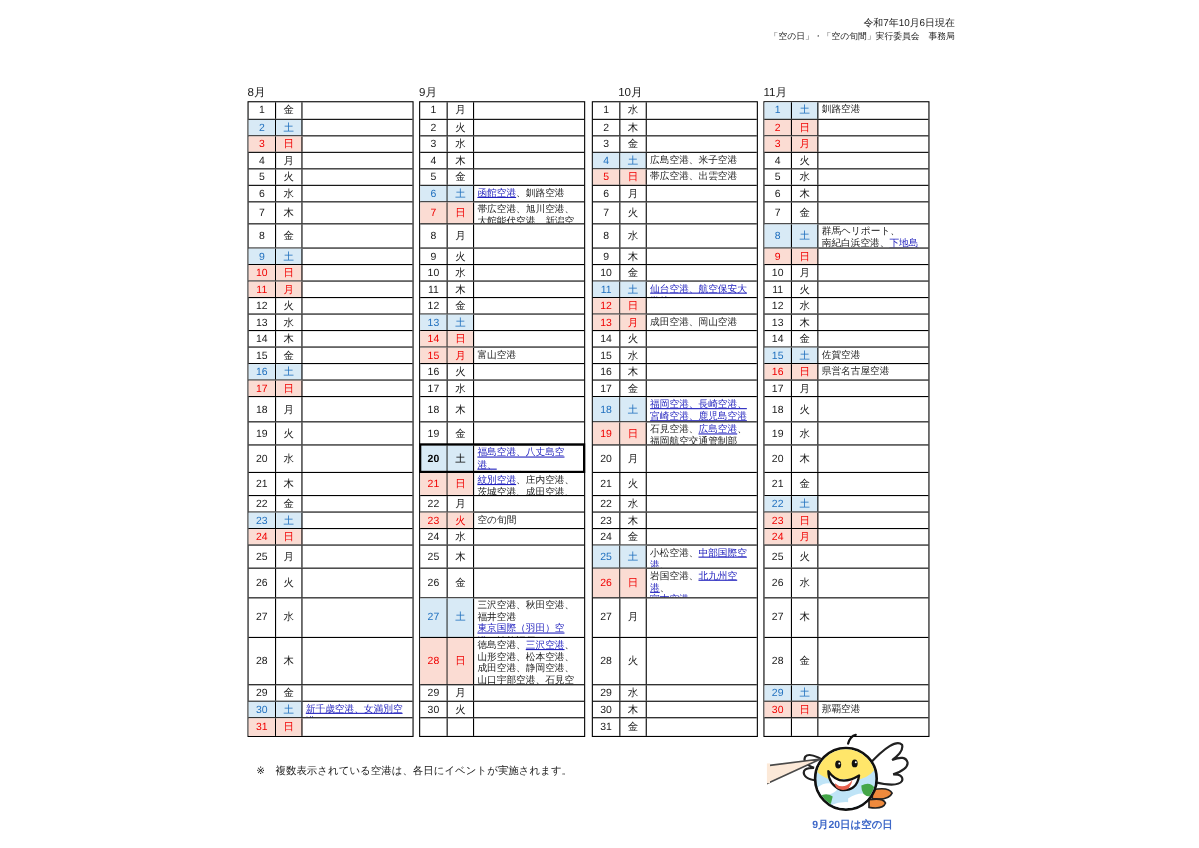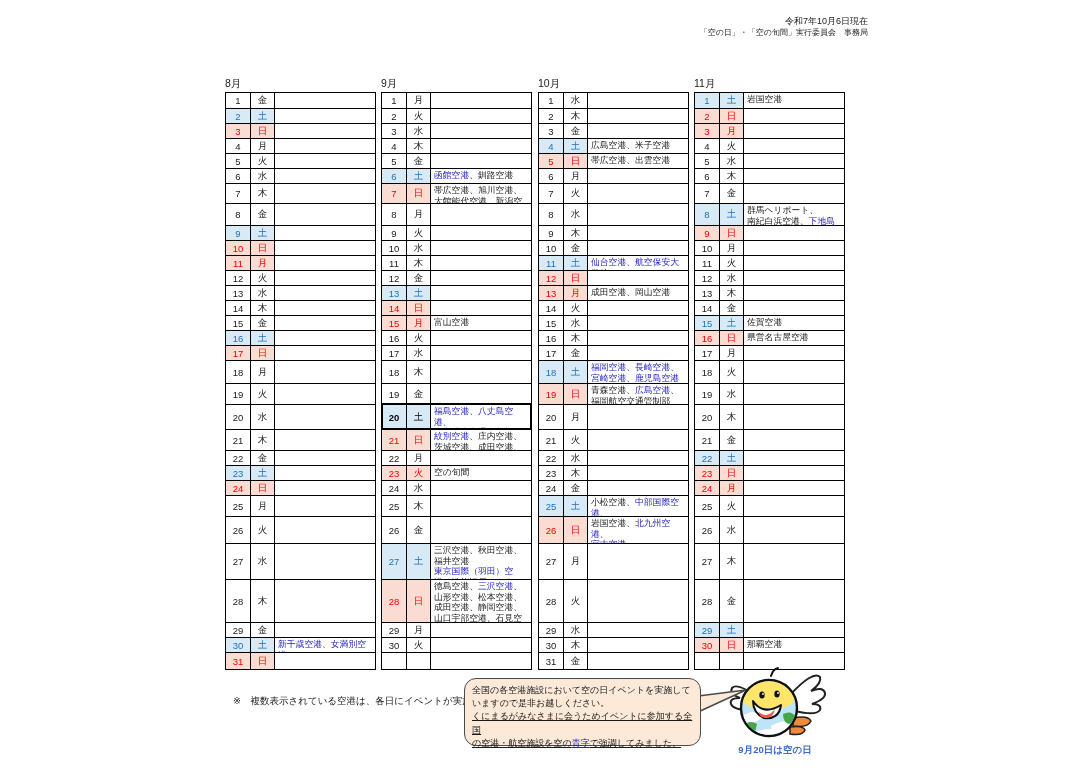--- a/index.html
+++ b/index.html
@@ -12,21 +12,21 @@
          font-size:15px;font-weight:bold;white-space:nowrap;letter-spacing:1px;}
   .month-label{position:absolute;top:77px;font-size:10.5px;}
   .month{position:absolute;top:92px;width:151px;border:1.6px solid #000;background:#fff;box-sizing:border-box;}
   .row{display:grid;grid-template-columns:25px 24px 1fr;border-top:1px solid #000;box-sizing:border-box;position:relative;}
   .rows .row:first-child{border-top:none;}
   .cd,.cw{display:flex;align-items:center;justify-content:center;font-size:9.5px;
           border-right:1px solid #000;box-sizing:border-box;overflow:hidden;}
   .ce{font-size:8.8px;line-height:10.5px;padding:1px 2px 0 3px;box-sizing:border-box;overflow:hidden;}
   .t-s .cd,.t-s .cw{background:#d8eaf6;color:#1f6fbe;}
   .t-u .cd,.t-u .cw,.t-h .cd,.t-h .cw{background:#fbdcd3;color:#f00000;}
-  .sb{color:#2222be;}
+  .sb{color:#2222be;text-decoration:underline;}
   .sk{color:#1a1a1a;}
   .su{text-decoration:underline;}
   .row-hl{outline:2.4px solid #000;outline-offset:-1.2px;z-index:3;}
   .row-hl .cd{font-weight:bold;color:#000;}
   .row-hl .cw{color:#000;}
   .note{position:absolute;top:695px;left:233px;font-size:9.5px;}
   .bubble{position:absolute;top:678px;left:464px;width:237px;height:68px;background:#fce9d8;
           border:1.5px solid #4a4a4a;border-radius:12px;padding:5px 7px;box-sizing:border-box;
           font-size:9px;line-height:13.2px;z-index:2;}
   .bubble-tail{position:absolute;top:684px;left:697px;z-index:1;}
@@ -40,21 +40,21 @@
 <div id="page">
 
   <div class="hdr">
     <div class="l1">令和7年10月6日現在</div>
     <div class="l2">「空の日」・「空の旬間」実行委員会　事務局</div>
   </div>
 
 
   <div class="month-label" style="left: 225px;">8月</div>
   <div class="month-label" style="left: 381px;">9月</div>
-  <div class="month-label" style="left: 538px;">10月</div>
+  <div class="month-label" style="left: 562px;">10月</div>
   <div class="month-label" style="left: 694px;">11月</div>
 
   <div class="month" style="left: 225px;">
       <div class="rows">
         <div class="row t-w" style="height: 15px;">
           <div class="cd">1</div>
           <div class="cw">金</div>
           <div class="ce"></div>
         </div>
         <div class="row t-s" style="height: 15px;">
@@ -456,21 +456,21 @@
           <div class="ce"></div>
         </div>
         <div class="row t-s" style="height: 23px;">
           <div class="cd">18</div>
           <div class="cw">土</div>
           <div class="ce"><span class="sb">福岡空港、長崎空港、</span><br><span class="sb">宮崎空港、鹿児島空港</span></div>
         </div>
         <div class="row t-u" style="height: 21px;">
           <div class="cd">19</div>
           <div class="cw">日</div>
-          <div class="ce"><span class="sk">青森空港、</span><span class="sb">広島空港</span><span class="sk">、</span><br><span class="sk">福岡航空交通管制部</span></div>
+          <div class="ce"><span class="sk">石見空港、</span><span class="sb">広島空港</span><span class="sk">、</span><br><span class="sk">福岡航空交通管制部</span></div>
         </div>
         <div class="row t-w" style="height: 25px;">
           <div class="cd">20</div>
           <div class="cw">月</div>
           <div class="ce"></div>
         </div>
         <div class="row t-w" style="height: 21px;">
           <div class="cd">21</div>
           <div class="cw">火</div>
           <div class="ce"></div>
@@ -525,21 +525,21 @@
           <div class="cw">金</div>
           <div class="ce"></div>
         </div>
       </div>
     </div>
   <div class="month" style="left: 694px;">
       <div class="rows">
         <div class="row t-s" style="height: 15px;">
           <div class="cd">1</div>
           <div class="cw">土</div>
-          <div class="ce"><span class="sk">岩国空港</span></div>
+          <div class="ce"><span class="sk">釧路空港</span></div>
         </div>
         <div class="row t-u" style="height: 15px;">
           <div class="cd">2</div>
           <div class="cw">日</div>
           <div class="ce"></div>
         </div>
         <div class="row t-h" style="height: 15px;">
           <div class="cd">3</div>
           <div class="cw">月</div>
           <div class="ce"></div>
@@ -682,28 +682,20 @@
         <div class="row t-w" style="height: 17px;">
           <div class="cd"></div>
           <div class="cw"></div>
           <div class="ce"></div>
         </div>
       </div>
     </div>
 
   <div class="note">※　複数表示されている空港は、各日にイベントが実施されます。</div>
 
-  <div class="bubble">
-      <div class="bubble-lines">
-        <div><span class="sk">全国の各空港施設において空の日イベントを実施して</span></div>
-        <div><span class="sk">いますので是非お越しください。</span></div>
-        <div><span class="sk su">くにまるがみなさまに会うためイベントに参加する全国</span></div>
-        <div><span class="sk su">の空港・航空施設を空の</span><span class="sb su">青字</span><span class="sk su">で強調してみました。</span></div>
-      </div>
-    </div>
   <svg class="bubble-tail" width="52" height="36">
     <polygon points="1,12 49,6 1,28" fill="#fce9d8" stroke="#4a4a4a" stroke-width="1.5"></polygon>
     <rect x="0" y="10" width="3" height="18" fill="#fce9d8"></rect>
   </svg>
 
   <svg class="mascot" width="104" height="84" viewBox="0 0 104 84">
     <path d="M34 34 Q12 18 7 24 Q4 30 15 34 Q4 34 6 40 Q9 47 30 46 Z" fill="#ffffff" stroke="#222" stroke-width="2"></path>
     <path d="M64 32 Q88 6 95 13 Q97 19 86 27 Q98 22 100 29 Q101 35 87 40 Q97 40 95 46 Q91 52 70 47 Z" fill="#ffffff" stroke="#222" stroke-width="2"></path>
     <path d="M68 54 q15 -3 18 3 q-3 7 -18 5 z" fill="#ef8a3d" stroke="#222" stroke-width="1.5"></path>
     <path d="M65 63 q13 -2 15 3 q-2 6 -15 4 z" fill="#ef8a3d" stroke="#222" stroke-width="1.5"></path>

